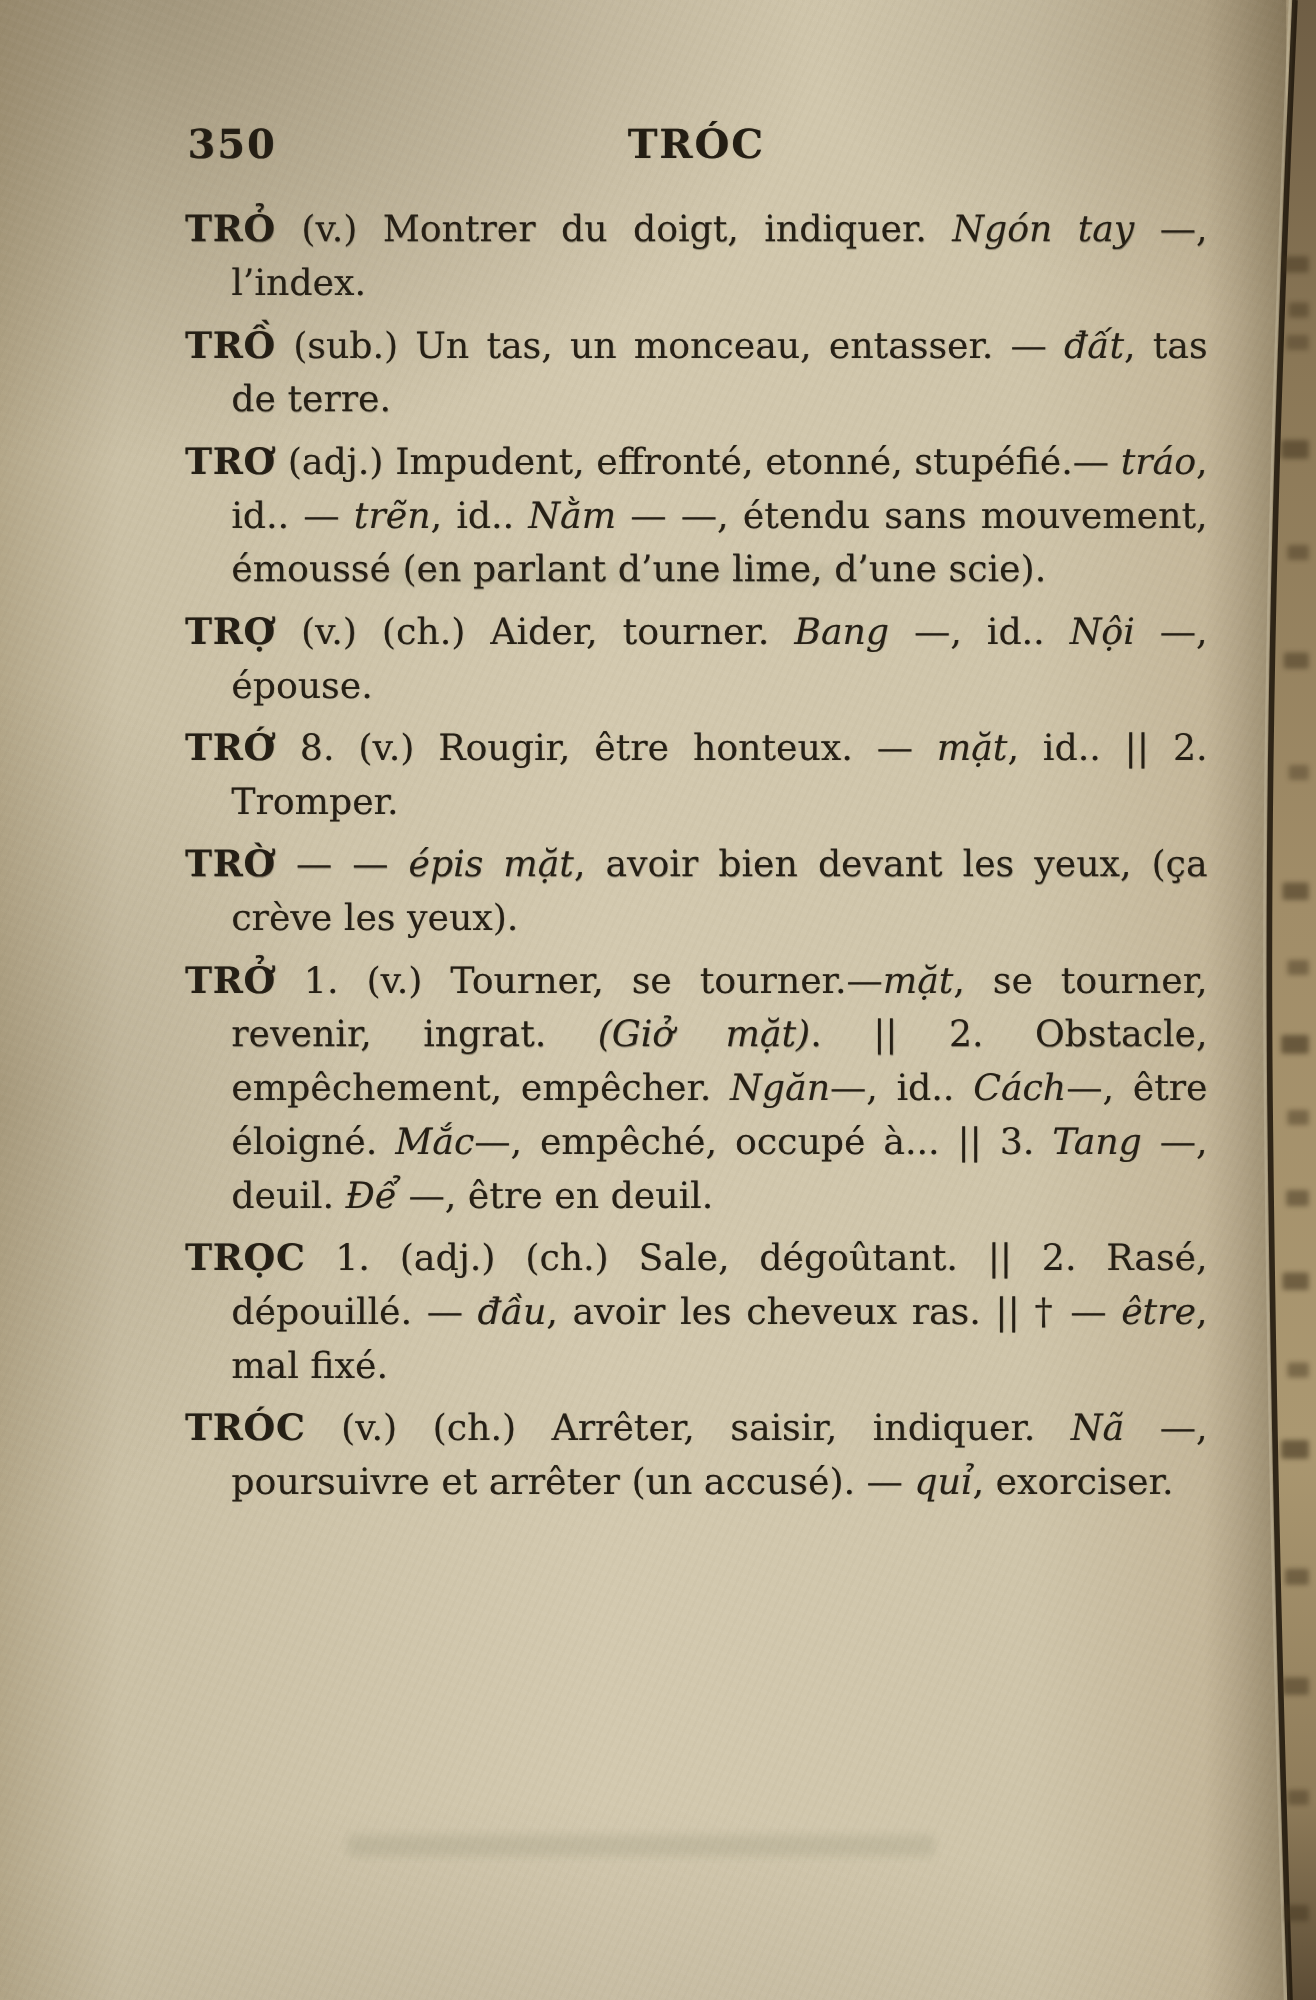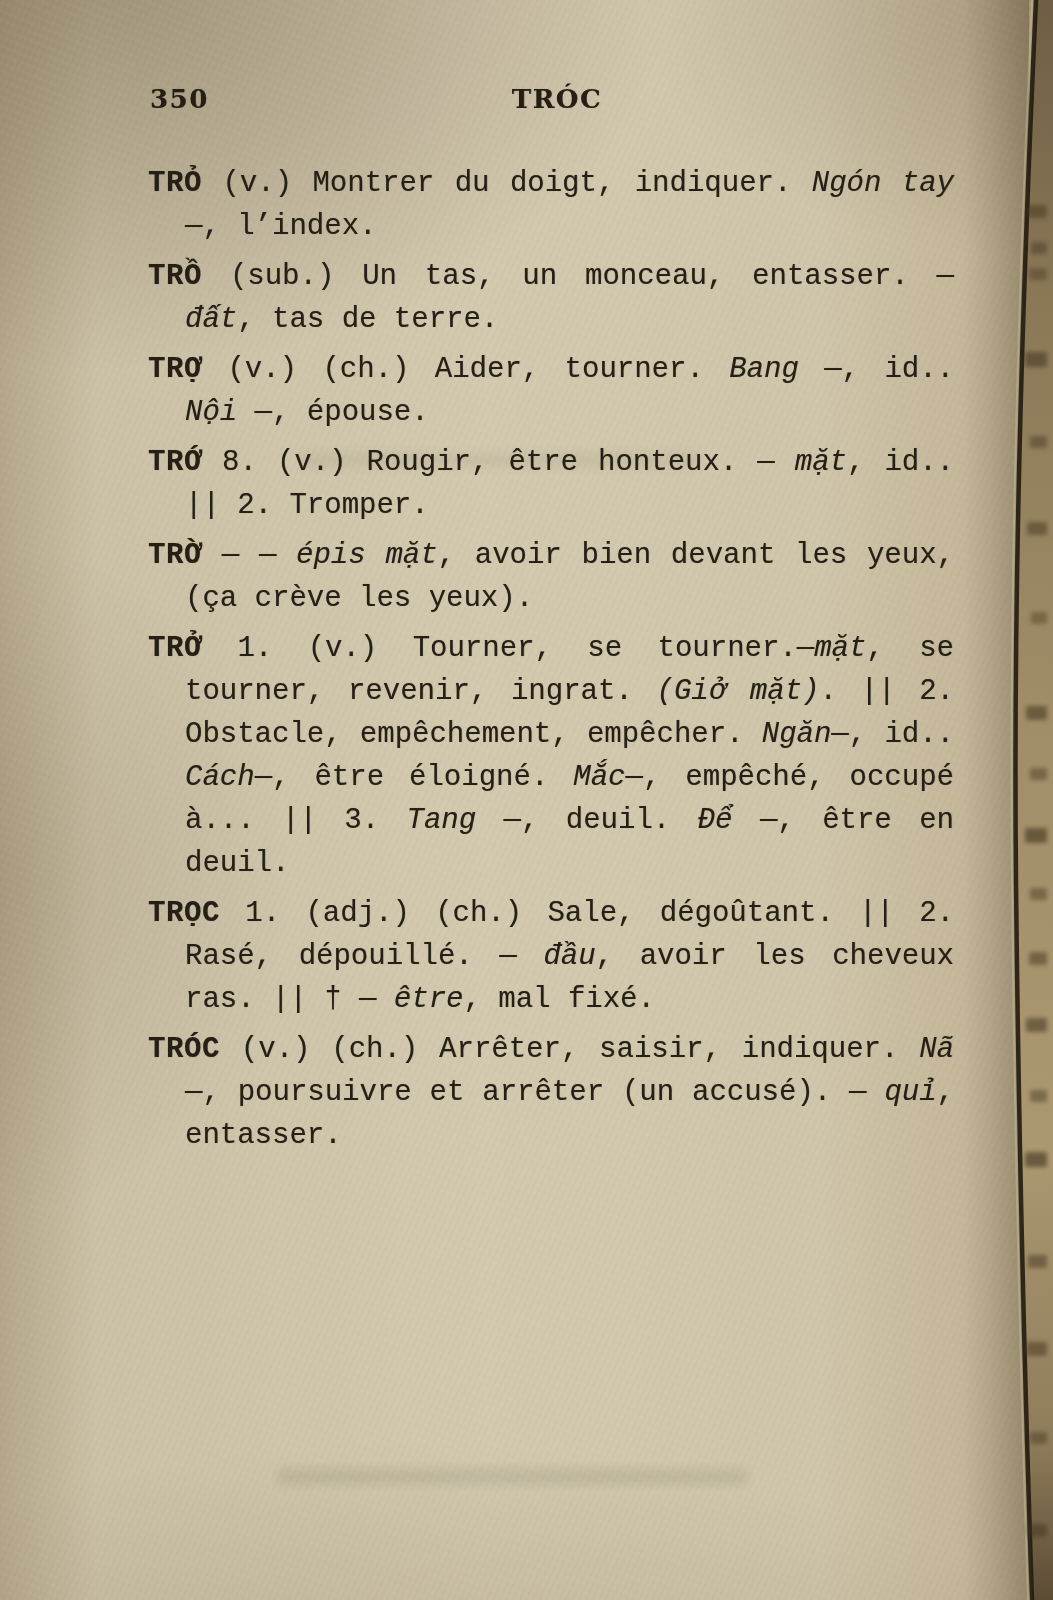--- a/index.html
+++ b/index.html
@@ -29,37 +29,36 @@
       repeating-linear-gradient(22deg, rgba(255,255,255,0.02) 0 3px, transparent 3px 8px);
   }
 
   
   .gutter-shade {
     position:absolute; top:0; bottom:0; right:24px; width:66px;
     background:linear-gradient(90deg, rgba(70,56,34,0) 0%, rgba(70,56,34,.30) 100%);
   }
 
   .page-head {
-    position:absolute; left:148px; width:818px; top:84px; height:42px;
-    font-size:26px; font-weight:bold; color:#241e14;
+    position:absolute; left:148px; width:818px; top:96px; height:42px;
+    font-size:32px; font-weight:bold; color:#241e14;
     text-shadow:0.3px 0.3px 0.7px rgba(36,30,20,.5);
   }
   .pagenum { position:absolute; left:2px; top:0; letter-spacing:1.5px; }
   .runhead { display:block; text-align:center; letter-spacing:1.5px; }
 
   .entries {
     position:absolute; left:148px; width:818px; top:162px;
     color:#251f15; font-size:29px; line-height:43px;
     text-shadow:0.3px 0.3px 0.7px rgba(37,31,21,.45);
   }
   .entry {
-    margin:0 12px 7px 0;
+    margin:0 0 7px 0;
     padding-left:37px; text-indent:-37px;
     text-align:justify;
-    font-family:Liberation Mono, monospace;
   }
   .headword { font-weight:bold; letter-spacing:0.6px; white-space:nowrap; }
   .entry i { font-style:italic; }
 
   
   .showthrough {
     position:absolute; pointer-events:none; filter:blur(4px);
     background:rgba(88,96,70,.16); border-radius:4px;
   }
   .st1 { left:300px; top:452px; width:400px; height:16px; opacity:.55; }
@@ -85,26 +84,27 @@
   <div class="showthrough st2"></div>
 
   <div class="page-head">
     <span class="pagenum">350</span>
     <span class="runhead">TRÓC</span>
   </div>
 
   <div class="entries">
       <p class="entry"><span class="headword">TRỎ</span><span> (v.) Montrer du doigt, indiquer. </span><i>Ngón tay</i><span> —, l’index.</span></p>
       <p class="entry"><span class="headword">TRỒ</span><span> (sub.) Un tas, un monceau, entasser. — </span><i>đất</i><span>, tas de terre.</span></p>
+      <p class="entry"><span class="headword">TRƠ</span><span> (adj.) Impudent, effronté, etonné, stupéfié.— </span><i>tráo</i><span>, id.. — </span><i>trẽn</i><span>, id.. </span><i>Nằm</i><span> — —, étendu sans mouvement, émoussé (en parlant d’une lime, d’une scie).</span></p>
       <p class="entry"><span class="headword">TRỢ</span><span> (v.) (ch.) Aider, tourner. </span><i>Bang</i><span> —, id.. </span><i>Nội</i><span> —, épouse.</span></p>
       <p class="entry"><span class="headword">TRỚ</span><span> 8. (v.) Rougir, être honteux. — </span><i>mặt</i><span>, id.. || 2. Tromper.</span></p>
       <p class="entry"><span class="headword">TRỜ</span><span> — — </span><i>épis mặt</i><span>, avoir bien devant les yeux, (ça crève les yeux).</span></p>
       <p class="entry"><span class="headword">TRỞ</span><span> 1. (v.) Tourner, se tourner.—</span><i>mặt</i><span>, se tourner, revenir, ingrat. </span><i>(Giở mặt)</i><span>. || 2. Obstacle, empêchement, empêcher. </span><i>Ngăn</i><span>—, id.. </span><i>Cách</i><span>—, être éloigné. </span><i>Mắc</i><span>—, empêché, occupé à... || 3. </span><i>Tang</i><span> —, deuil. </span><i>Để</i><span> —, être en deuil.</span></p>
       <p class="entry"><span class="headword">TRỌC</span><span> 1. (adj.) (ch.) Sale, dégoûtant. || 2. Rasé, dépouillé. — </span><i>đầu</i><span>, avoir les cheveux ras. || † — </span><i>être</i><span>, mal fixé.</span></p>
-      <p class="entry"><span class="headword">TRÓC</span><span> (v.) (ch.) Arrêter, saisir, indiquer. </span><i>Nã</i><span> —, poursuivre et arrêter (un accusé). — </span><i>quỉ</i><span>, entasser.</span></p>
+      <p class="entry"><span class="headword">TRÓC</span><span> (v.) (ch.) Arrêter, saisir, indiquer. </span><i>Nã</i><span> —, poursuivre et arrêter (un accusé). — </span><i>quỉ</i><span>, exorciser.</span></p>
     </div>
 
   <div class="gutter-shade"></div>
 
   <svg class="edge-svg" width="1053" height="1600" viewBox="0 0 1053 1600">
     <defs>
       <linearGradient id="nextpage" x1="0" y1="0" x2="0" y2="1">
         <stop offset="0" stop-color="#6f5e45"></stop>
         <stop offset="0.18" stop-color="#8a7756"></stop>
         <stop offset="0.45" stop-color="#a18d68"></stop>

